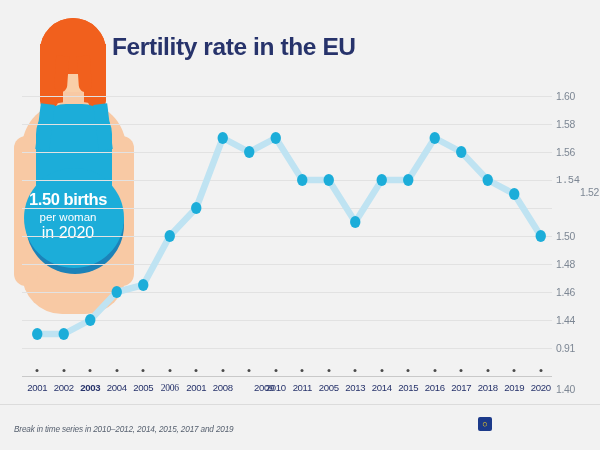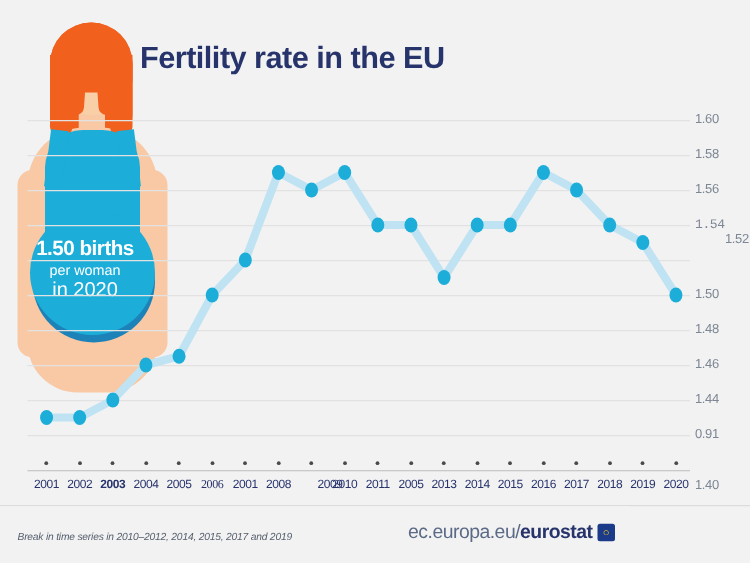--- a/index.html
+++ b/index.html
@@ -223,20 +223,19 @@
       <div class="xtickdot" style="left: 514.25px;"></div>
       <div class="xlab" style="left: 514.25px;">2019</div>
       <div class="xtickdot" style="left: 540.75px;"></div>
       <div class="xlab" style="left: 540.75px;">2020</div>
     </div>
 
   <div id="footer-rule"></div>
   <div id="footer">
     <div id="footnote">Break in time series in 2010–2012, 2014, 2015, 2017 and 2019</div>
     <div id="brand">
-      <div id="brand-text"><span>ec.europa.eu/</span><b>eurostat</b></div>
       <div id="eu-flag">
           <span>○</span>
         </div>
     </div>
   </div>
 
 </div>
 
 </body></html>

